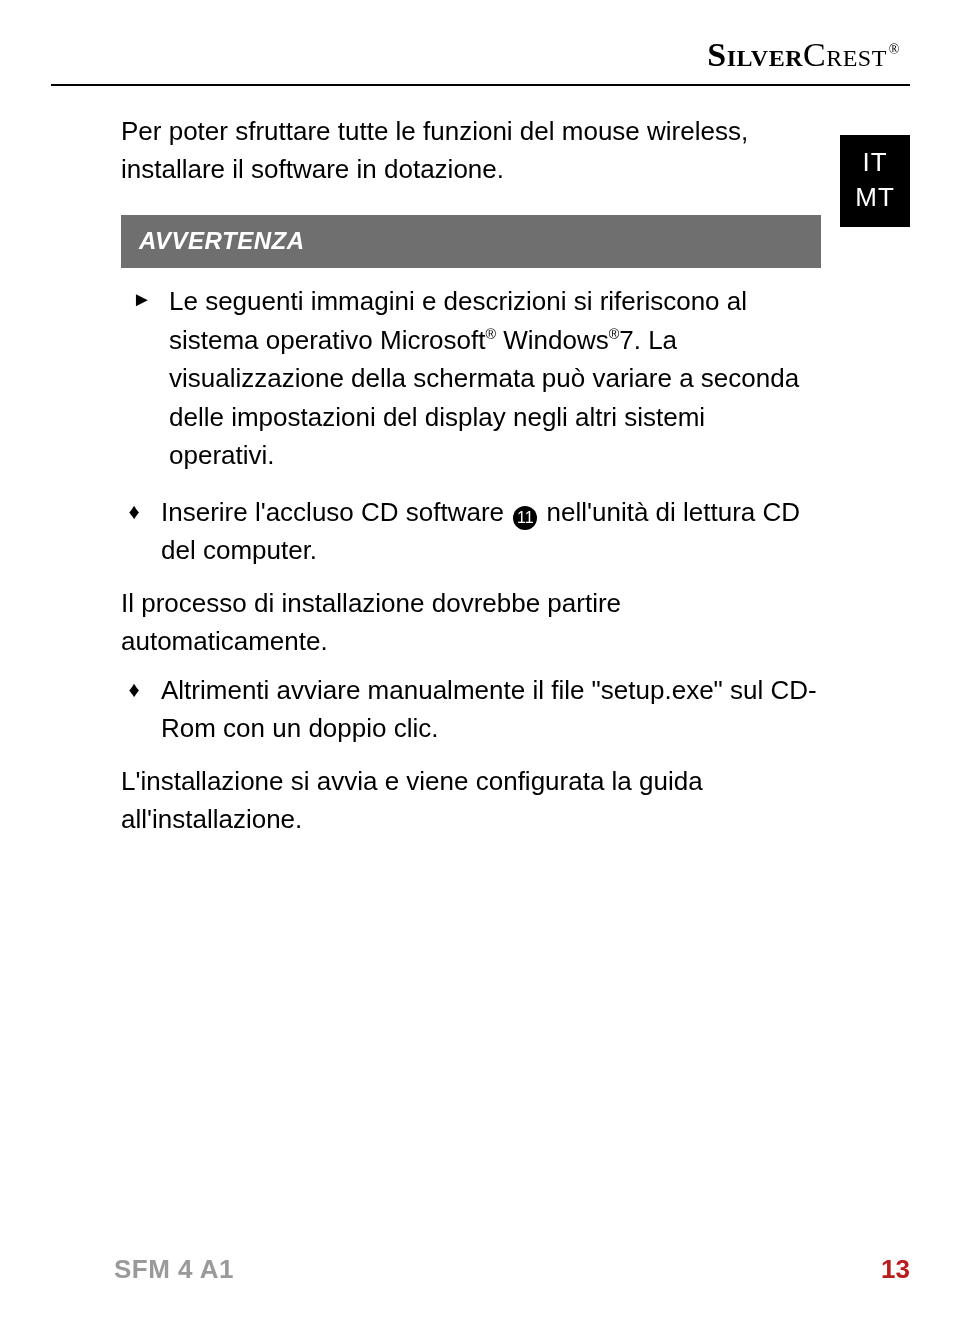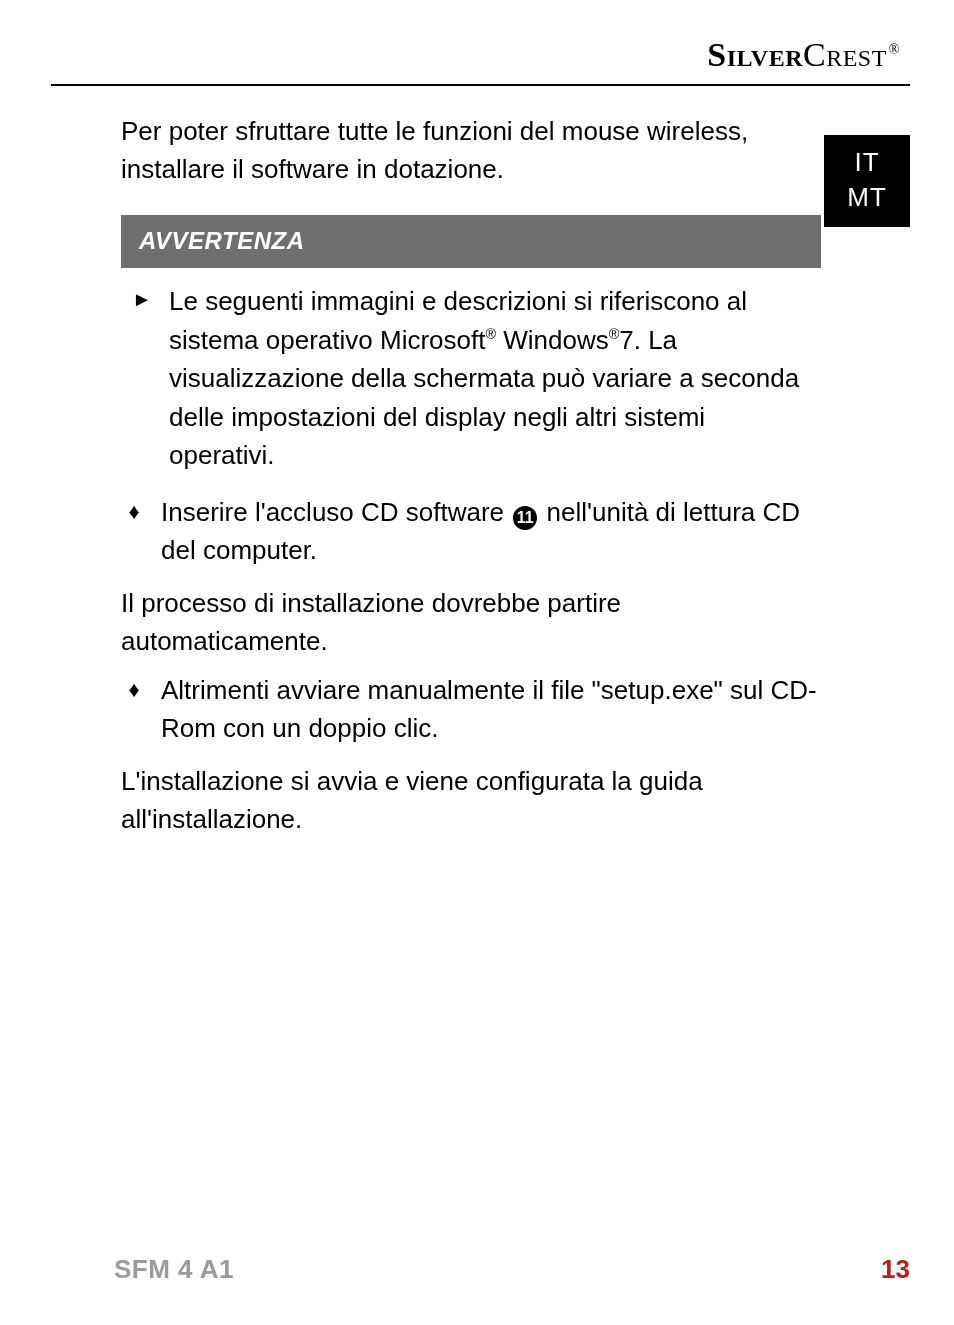--- a/index.html
+++ b/index.html
@@ -43,21 +43,21 @@
     border: none;
     border-top: 2px solid #000;
     margin: 2px 0 26px 0;
   }
 
   
   .lang-tab {
     position: absolute;
     top: 135px;
     right: 44px;
-    width: 86px;
+    width: 70px;
     background: #000;
     color: #fff;
     text-align: center;
     font-size: 26px;
     line-height: 1.35;
     padding: 10px 0 12px 0;
     letter-spacing: 1px;
   }
 
   
@@ -119,21 +119,21 @@
   .circ {
     display: inline-flex;
     align-items: center;
     justify-content: center;
     width: 24px;
     height: 24px;
     border-radius: 50%;
     background: #000;
     color: #fff;
     font-size: 16px;
-    font-weight: 700;
+    font-weight: 400;
     vertical-align: -2px;
     margin: 0 2px;
   }
 
   sup.reg-inline { font-size: 0.55em; vertical-align: super; }
 
   
   .footer {
     position: absolute;
     left: 44px;

